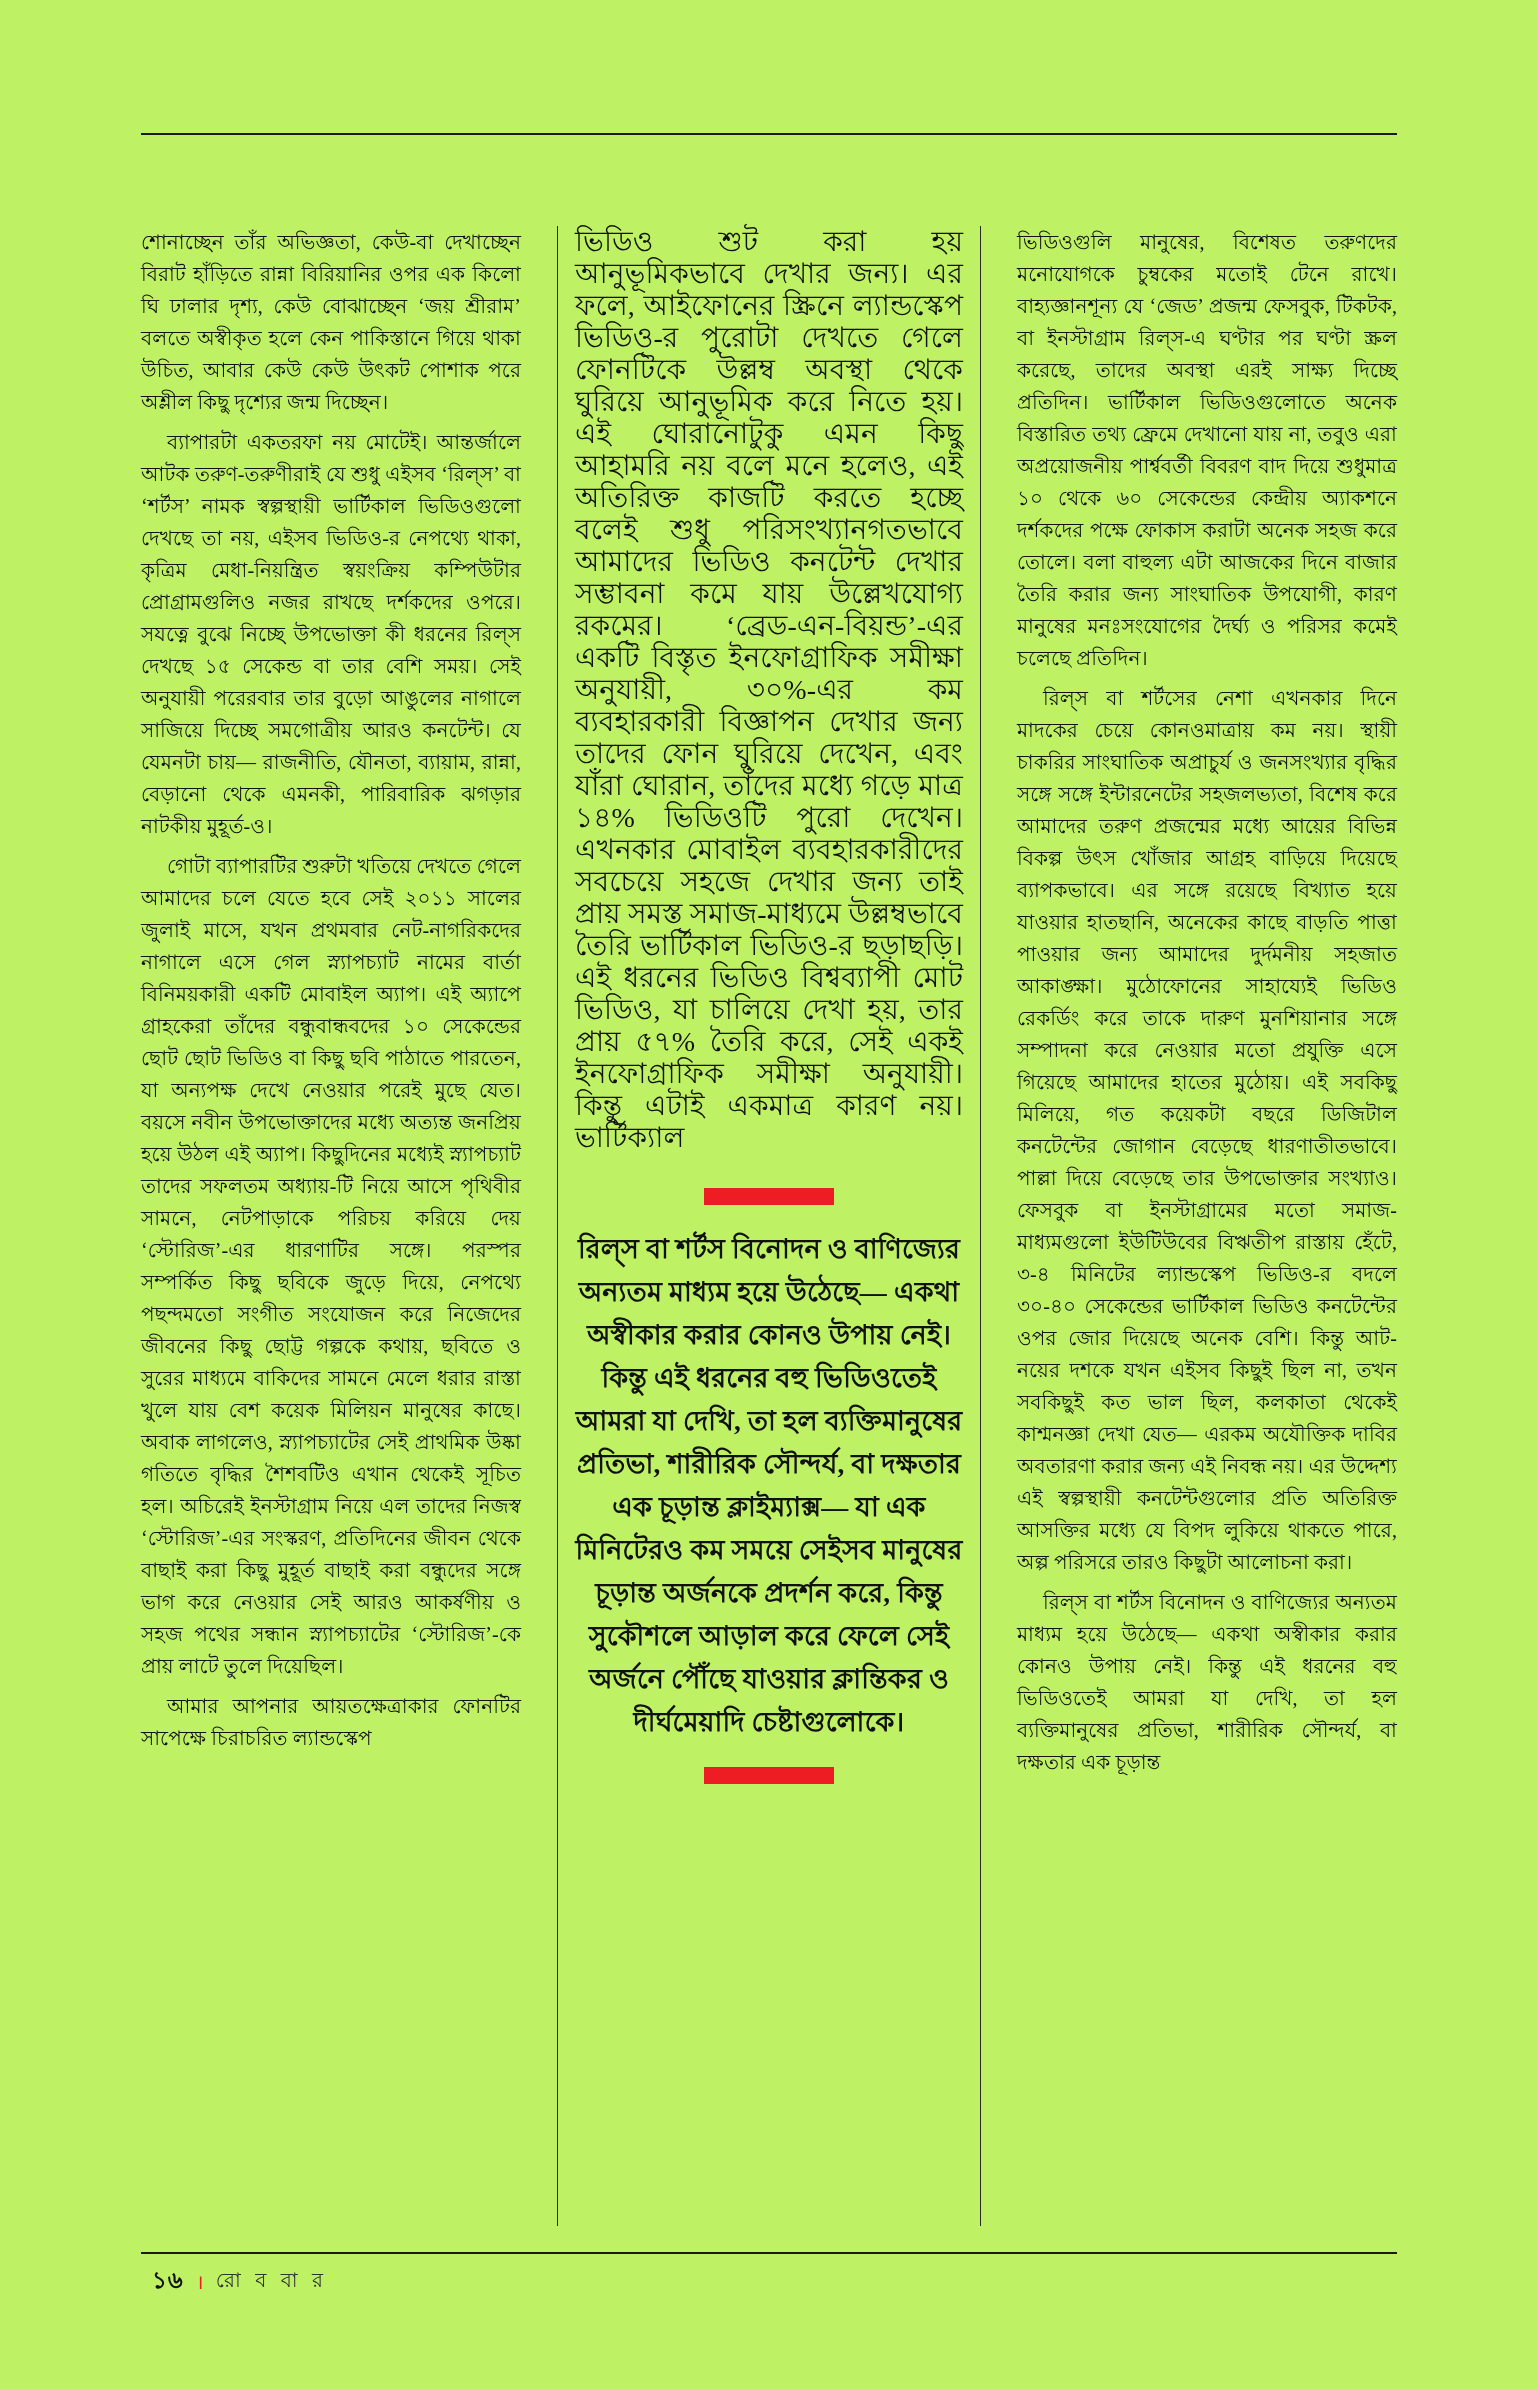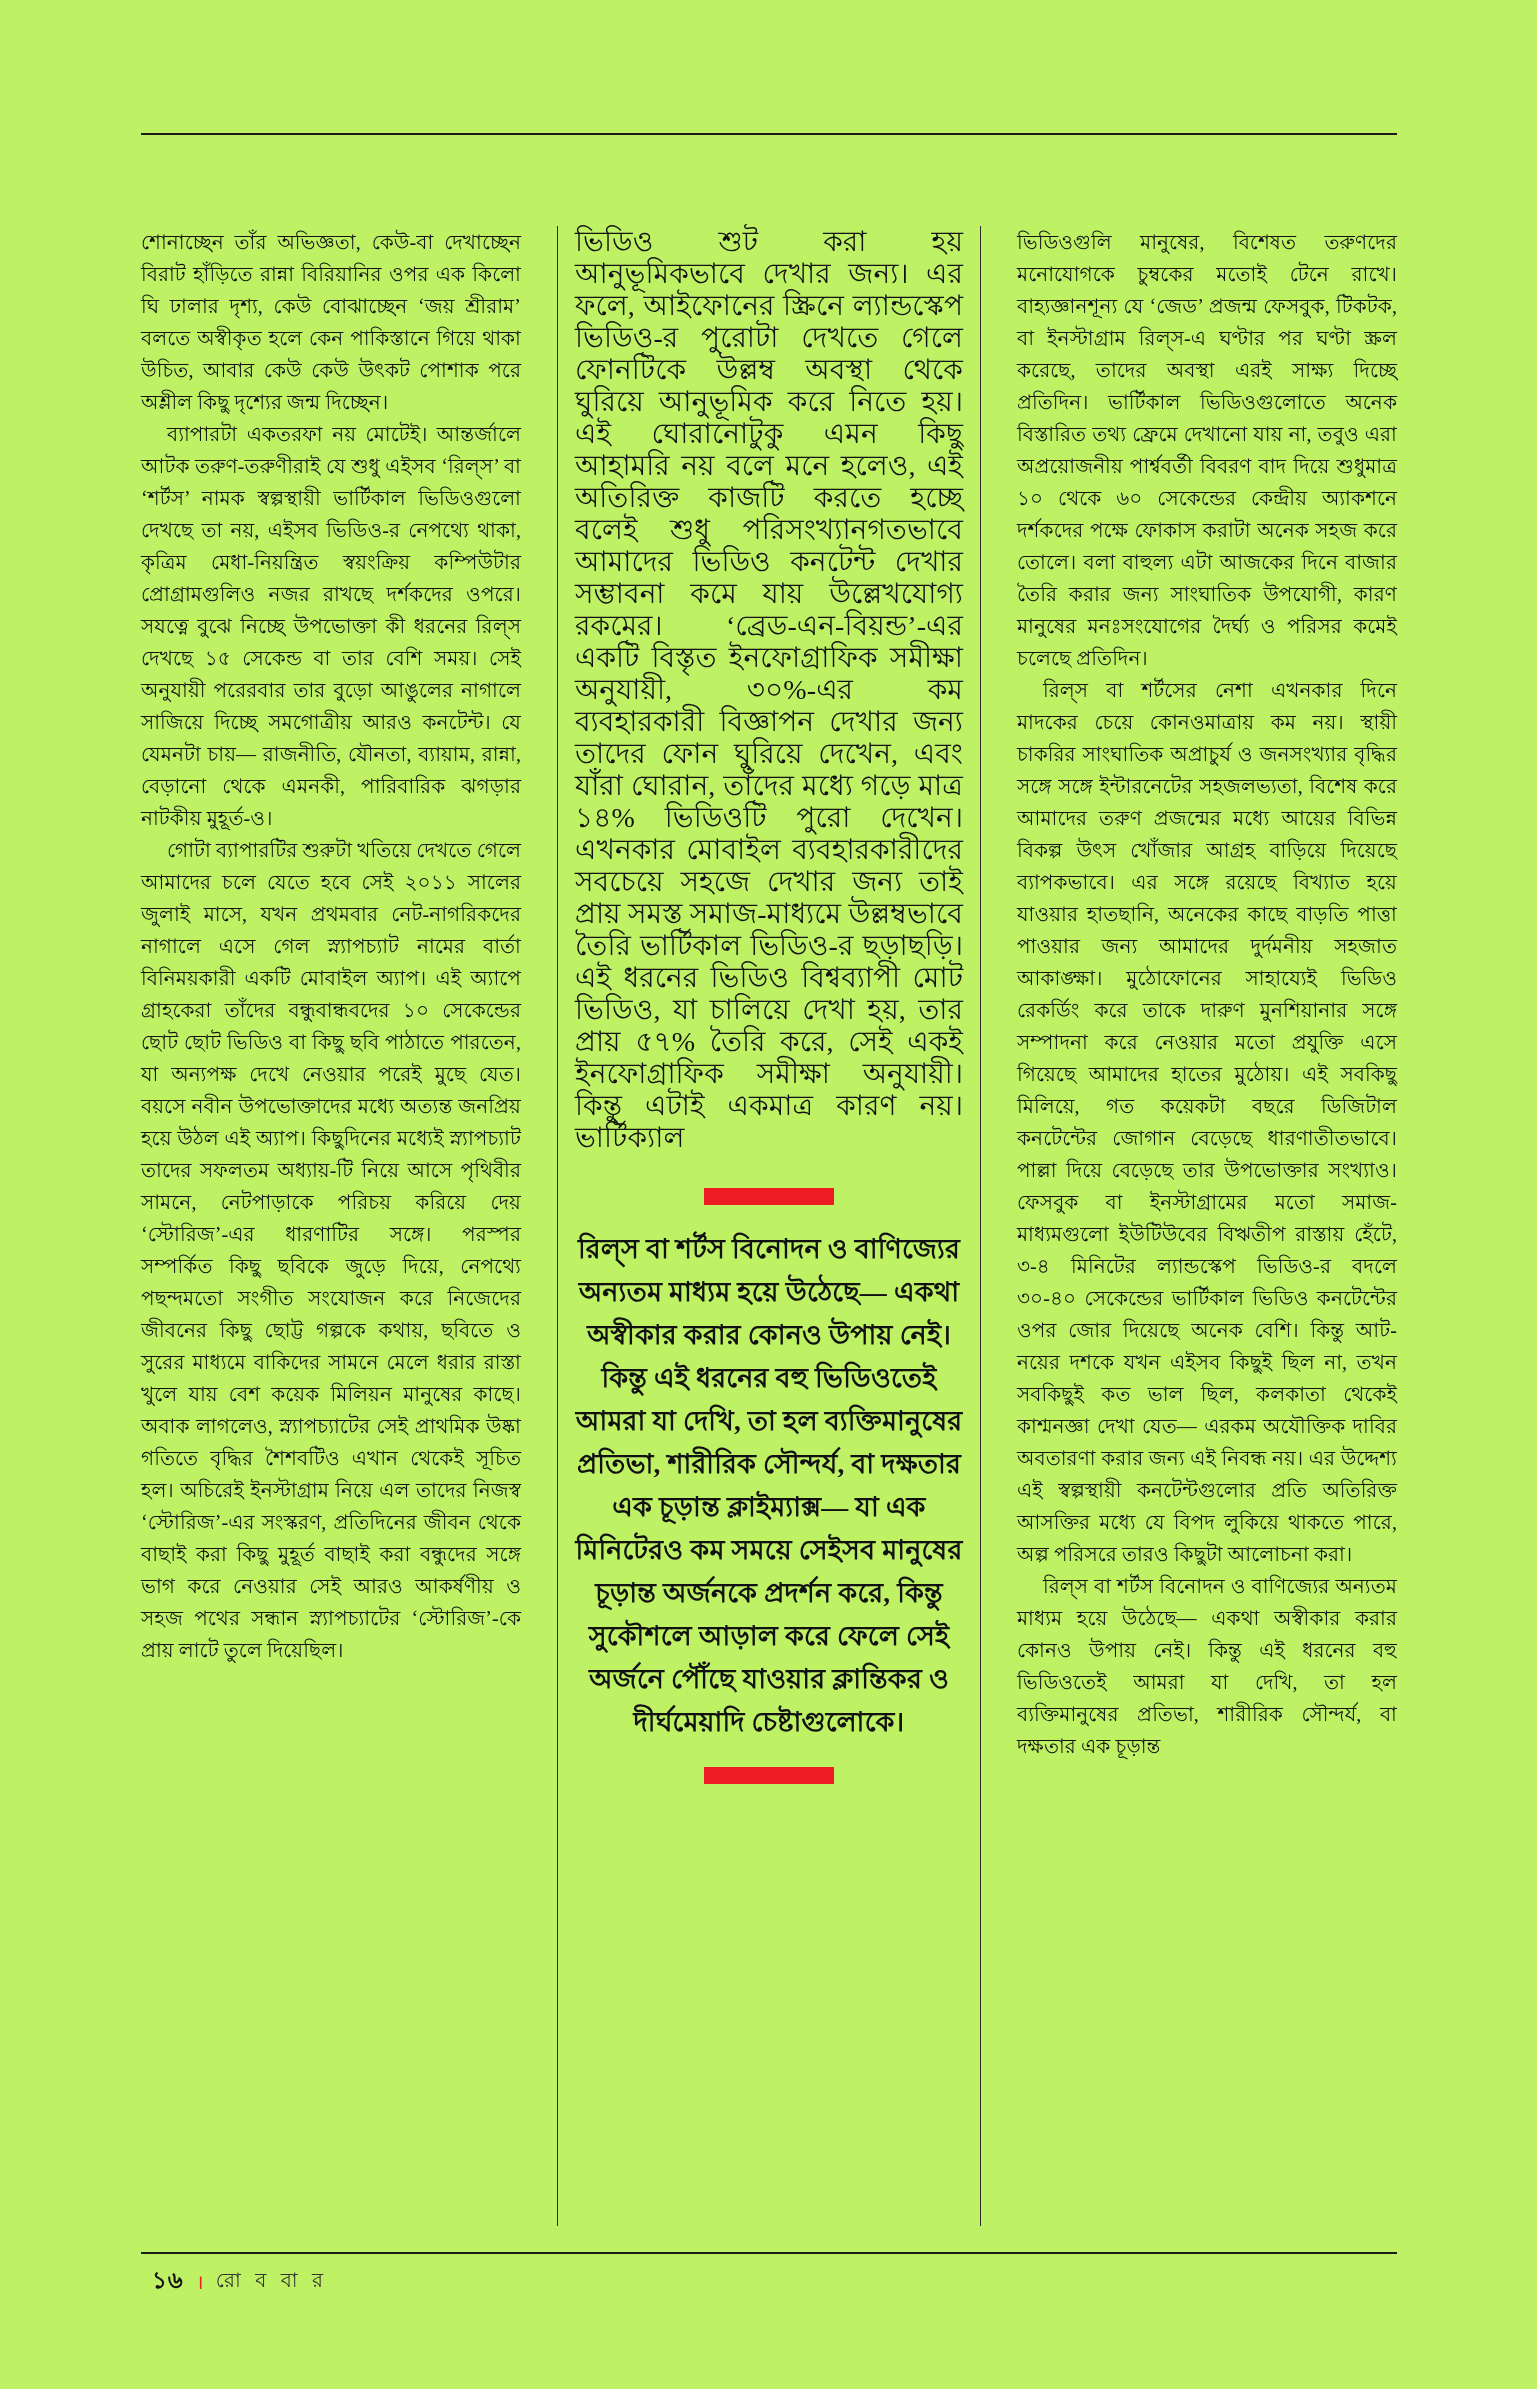--- a/index.html
+++ b/index.html
@@ -71,20 +71,21 @@
   }
   .col-mid p {
     margin: 0;
     text-align: justify;
     font-size: 28px;
     line-height: 32px;
     letter-spacing: 0.1px;
   }
   .col p.indent, .col-mid p.indent {
     text-indent: 26px;
+    margin-top: 8px;
   }
   .pull-quote {
     margin-top: 34px;
     text-align: center;
   }
   .pq-bar {
     width: 130px;
     height: 17px;
     background: #ee1d23;
     margin: 0 auto;
@@ -131,20 +132,21 @@
 <div class="page">
 
   <div class="rule-top"></div>
 
   <div class="columns">
 
     <div class="col">
       <p>শোনাচ্ছেন তাঁর অভিজ্ঞতা, কেউ-বা দেখাচ্ছেন বিরাট হাঁড়িতে রান্না বিরিয়ানির ওপর এক কিলো ঘি ঢালার দৃশ্য, কেউ বোঝাচ্ছেন ‘জয় শ্রীরাম’ বলতে অস্বীকৃত হলে কেন পাকিস্তানে গিয়ে থাকা উচিত, আবার কেউ কেউ উৎকট পোশাক পরে অশ্লীল কিছু দৃশ্যের জন্ম দিচ্ছেন।</p>
       <p class="indent">ব্যাপারটা একতরফা নয় মোটেই। আন্তর্জালে আটক তরুণ-তরুণীরাই যে শুধু এইসব ‘রিল্‌স’ বা ‘শর্টস’ নামক স্বল্পস্থায়ী ভার্টিকাল ভিডিওগুলো দেখছে তা নয়, এইসব ভিডিও-র নেপথ্যে থাকা, কৃত্রিম মেধা-নিয়ন্ত্রিত স্বয়ংক্রিয় কম্পিউটার প্রোগ্রামগুলিও নজর রাখছে দর্শকদের ওপরে। সযত্নে বুঝে নিচ্ছে উপভোক্তা কী ধরনের রিল্‌স দেখছে ১৫ সেকেন্ড বা তার বেশি সময়। সেই অনুযায়ী পরেরবার তার বুড়ো আঙুলের নাগালে সাজিয়ে দিচ্ছে সমগোত্রীয় আরও কনটেন্ট। যে যেমনটা চায়— রাজনীতি, যৌনতা, ব্যায়াম, রান্না, বেড়ানো থেকে এমনকী, পারিবারিক ঝগড়ার নাটকীয় মুহূর্ত-ও।</p>
       <p class="indent">গোটা ব্যাপারটির শুরুটা খতিয়ে দেখতে গেলে আমাদের চলে যেতে হবে সেই ২০১১ সালের জুলাই মাসে, যখন প্রথমবার নেট-নাগরিকদের নাগালে এসে গেল স্ন্যাপচ্যাট নামের বার্তা বিনিময়কারী একটি মোবাইল অ্যাপ। এই অ্যাপে গ্রাহকেরা তাঁদের বন্ধুবান্ধবদের ১০ সেকেন্ডের ছোট ছোট ভিডিও বা কিছু ছবি পাঠাতে পারতেন, যা অন্যপক্ষ দেখে নেওয়ার পরেই মুছে যেত। বয়সে নবীন উপভোক্তাদের মধ্যে অত্যন্ত জনপ্রিয় হয়ে উঠল এই অ্যাপ। কিছুদিনের মধ্যেই স্ন্যাপচ্যাট তাদের সফলতম অধ্যায়-টি নিয়ে আসে পৃথিবীর সামনে, নেটপাড়াকে পরিচয় করিয়ে দেয় ‘স্টোরিজ’-এর ধারণাটির সঙ্গে। পরস্পর সম্পর্কিত কিছু ছবিকে জুড়ে দিয়ে, নেপথ্যে পছন্দমতো সংগীত সংযোজন করে নিজেদের জীবনের কিছু ছোট্ট গল্পকে কথায়, ছবিতে ও সুরের মাধ্যমে বাকিদের সামনে মেলে ধরার রাস্তা খুলে যায় বেশ কয়েক মিলিয়ন মানুষের কাছে। অবাক লাগলেও, স্ন্যাপচ্যাটের সেই প্রাথমিক উষ্কা গতিতে বৃদ্ধির শৈশবটিও এখান থেকেই সূচিত হল। অচিরেই ইনস্টাগ্রাম নিয়ে এল তাদের নিজস্ব ‘স্টোরিজ’-এর সংস্করণ, প্রতিদিনের জীবন থেকে বাছাই করা কিছু মুহূর্ত বাছাই করা বন্ধুদের সঙ্গে ভাগ করে নেওয়ার সেই আরও আকর্ষণীয় ও সহজ পথের সন্ধান স্ন্যাপচ্যাটের ‘স্টোরিজ’-কে প্রায় লাটে তুলে দিয়েছিল।</p>
+      <p class="indent">আমার আপনার আয়তক্ষেত্রাকার ফোনটির সাপেক্ষে চিরাচরিত ল্যান্ডস্কেপ</p>
     </div>
 
     <div class="col-mid">
       <p>ভিডিও শুট করা হয় আনুভূমিকভাবে দেখার জন্য। এর ফলে, আইফোনের স্ক্রিনে ল্যান্ডস্কেপ ভিডিও-র পুরোটা দেখতে গেলে ফোনটিকে উল্লম্ব অবস্থা থেকে ঘুরিয়ে আনুভূমিক করে নিতে হয়। এই ঘোরানোটুকু এমন কিছু আহামরি নয় বলে মনে হলেও, এই অতিরিক্ত কাজটি করতে হচ্ছে বলেই শুধু পরিসংখ্যানগতভাবে আমাদের ভিডিও কনটেন্ট দেখার সম্ভাবনা কমে যায় উল্লেখযোগ্য রকমের। ‘ব্রেড-এন-বিয়ন্ড’-এর একটি বিস্তৃত ইনফোগ্রাফিক সমীক্ষা অনুযায়ী, ৩০%-এর কম ব্যবহারকারী বিজ্ঞাপন দেখার জন্য তাদের ফোন ঘুরিয়ে দেখেন, এবং যাঁরা ঘোরান, তাঁদের মধ্যে গড়ে মাত্র ১৪% ভিডিওটি পুরো দেখেন। এখনকার মোবাইল ব্যবহারকারীদের সবচেয়ে সহজে দেখার জন্য তাই প্রায় সমস্ত সমাজ-মাধ্যমে উল্লম্বভাবে তৈরি ভার্টিকাল ভিডিও-র ছড়াছড়ি। এই ধরনের ভিডিও বিশ্বব্যাপী মোট ভিডিও, যা চালিয়ে দেখা হয়, তার প্রায় ৫৭% তৈরি করে, সেই একই ইনফোগ্রাফিক সমীক্ষা অনুযায়ী। কিন্তু এটাই একমাত্র কারণ নয়। ভার্টিক্যাল</p>
 
       <div class="pull-quote">
         <div class="pq-bar top"></div>
         <div class="pq-text">রিল্‌স বা শর্টস বিনোদন ও বাণিজ্যের অন্যতম মাধ্যম হয়ে উঠেছে— একথা অস্বীকার করার কোনও উপায় নেই। কিন্তু এই ধরনের বহু ভিডিওতেই আমরা যা দেখি, তা হল ব্যক্তিমানুষের প্রতিভা, শারীরিক সৌন্দর্য, বা দক্ষতার এক চূড়ান্ত ক্লাইম্যাক্স— যা এক মিনিটেরও কম সময়ে সেইসব মানুষের চূড়ান্ত অর্জনকে প্রদর্শন করে, কিন্তু সুকৌশলে আড়াল করে ফেলে সেই অর্জনে পৌঁছে যাওয়ার ক্লান্তিকর ও দীর্ঘমেয়াদি চেষ্টাগুলোকে।</div>
         <div class="pq-bar bottom"></div>
       </div>

